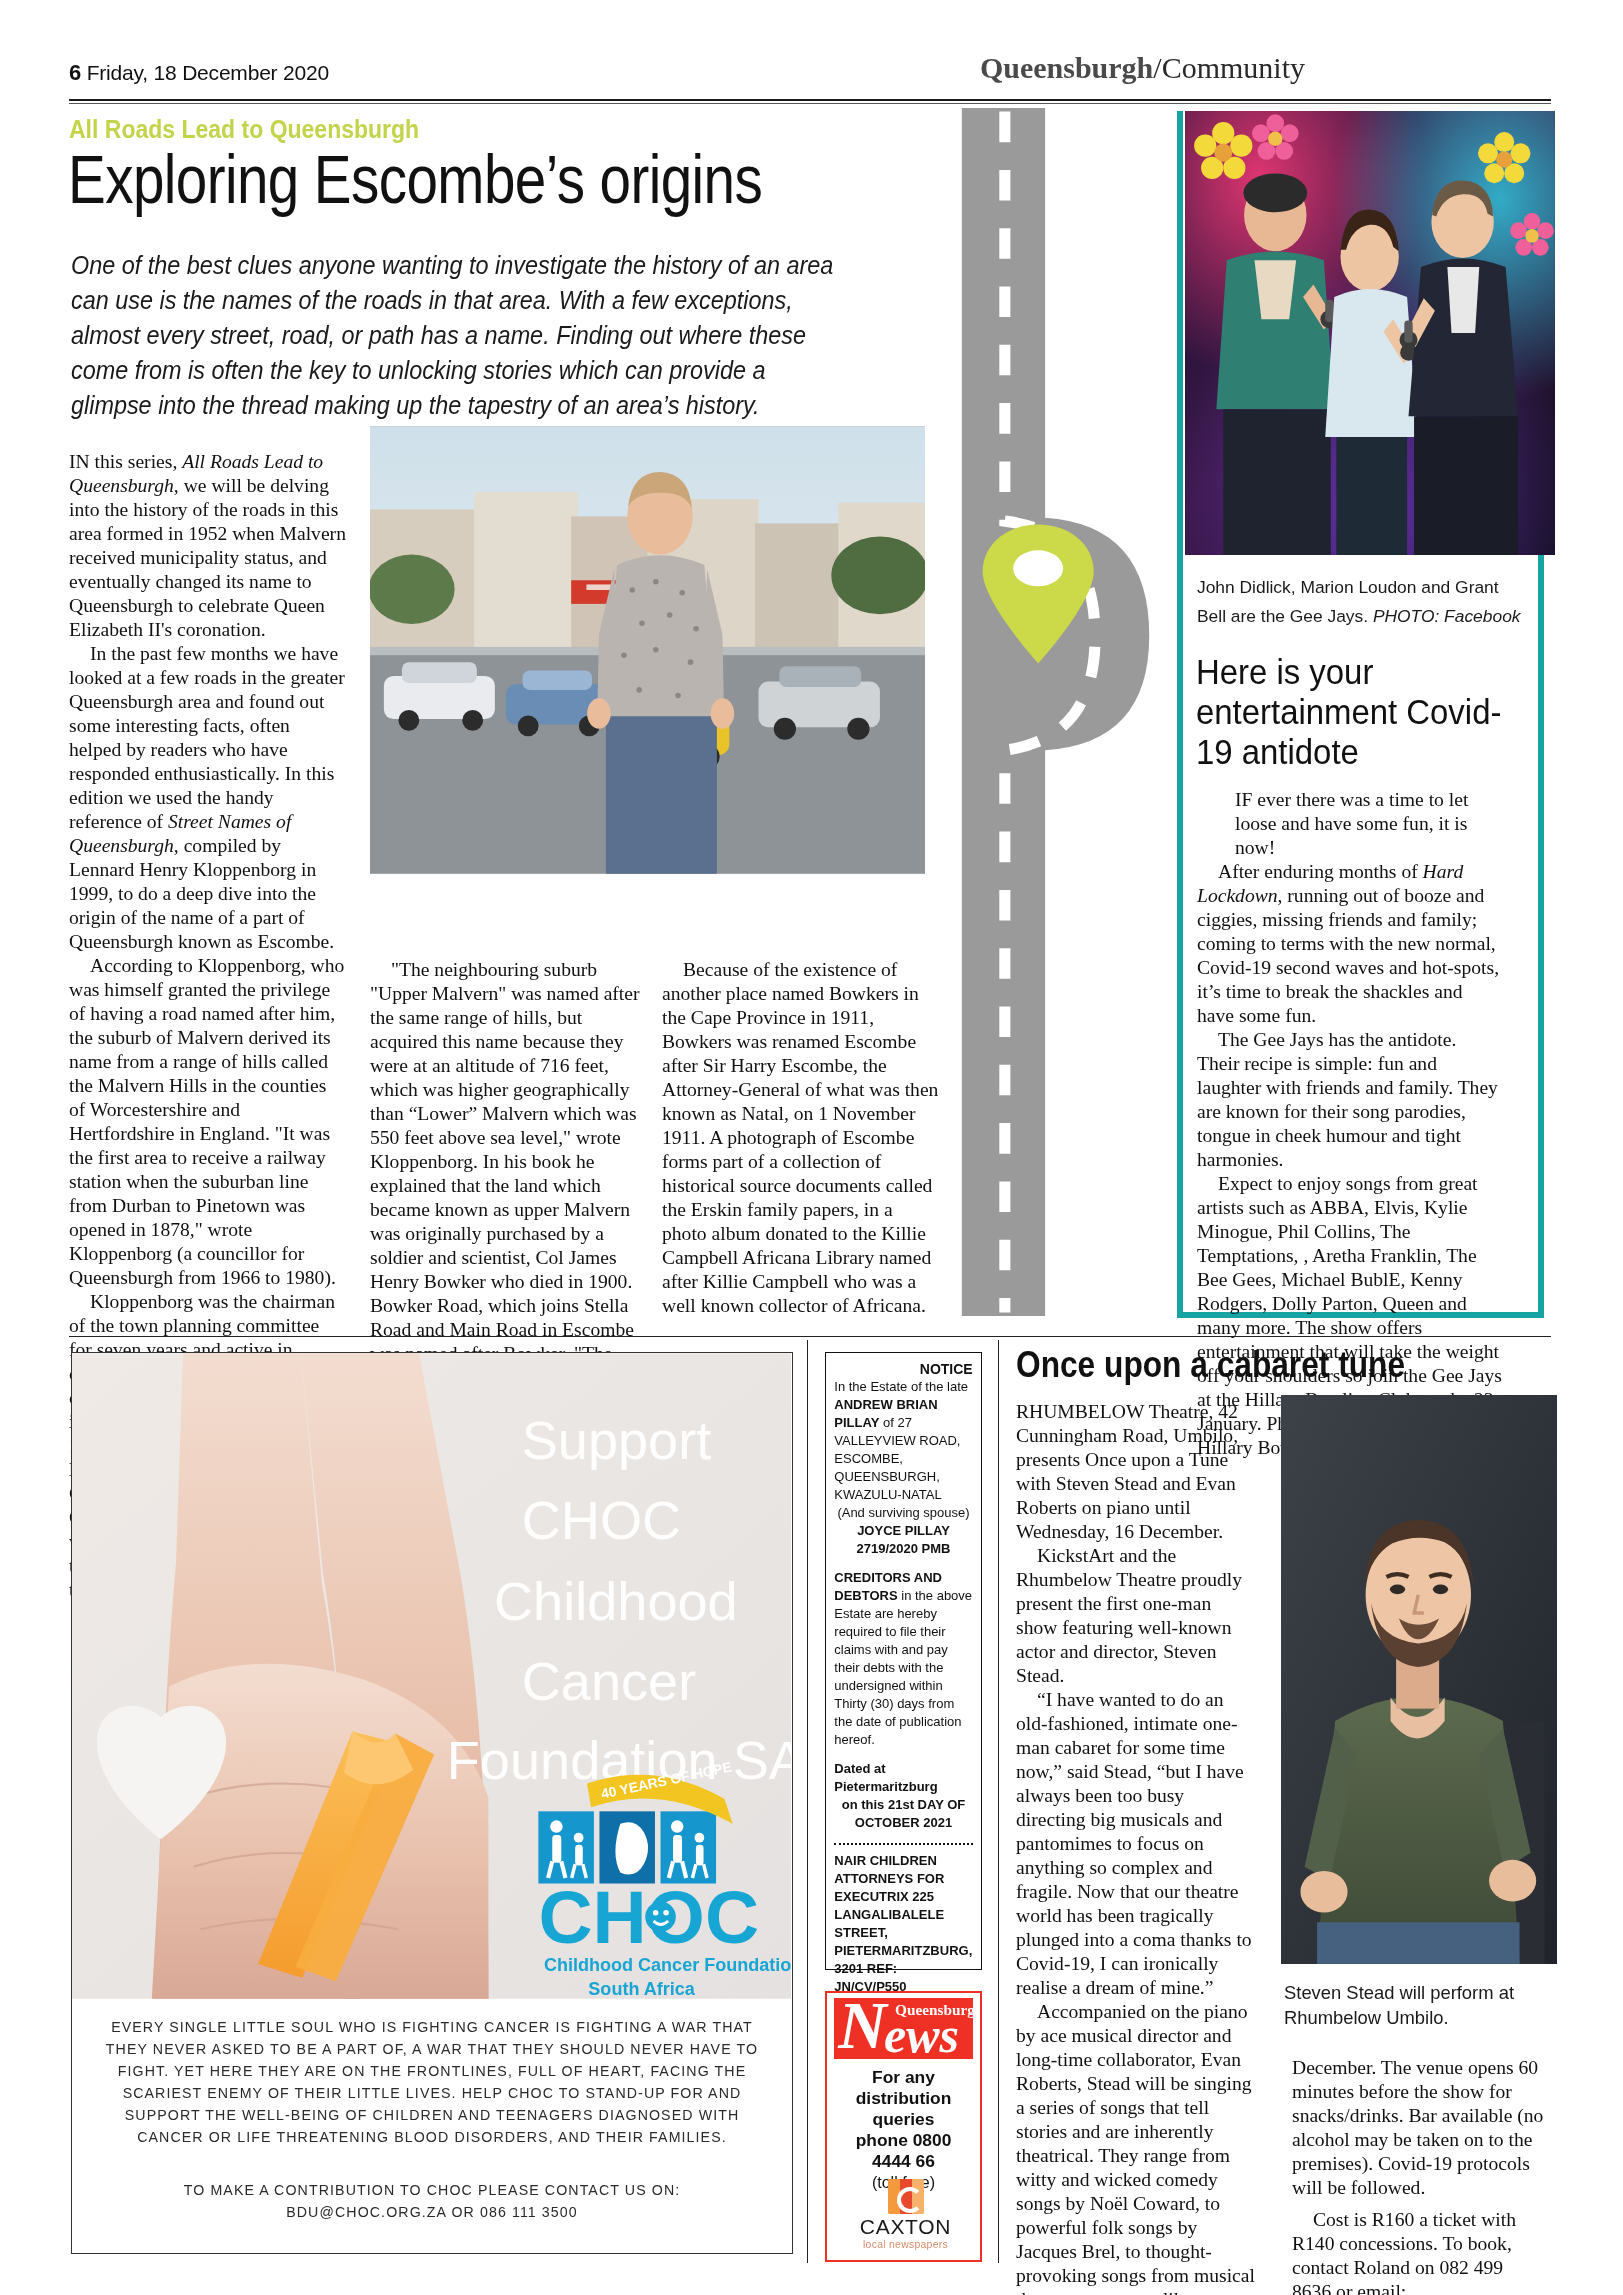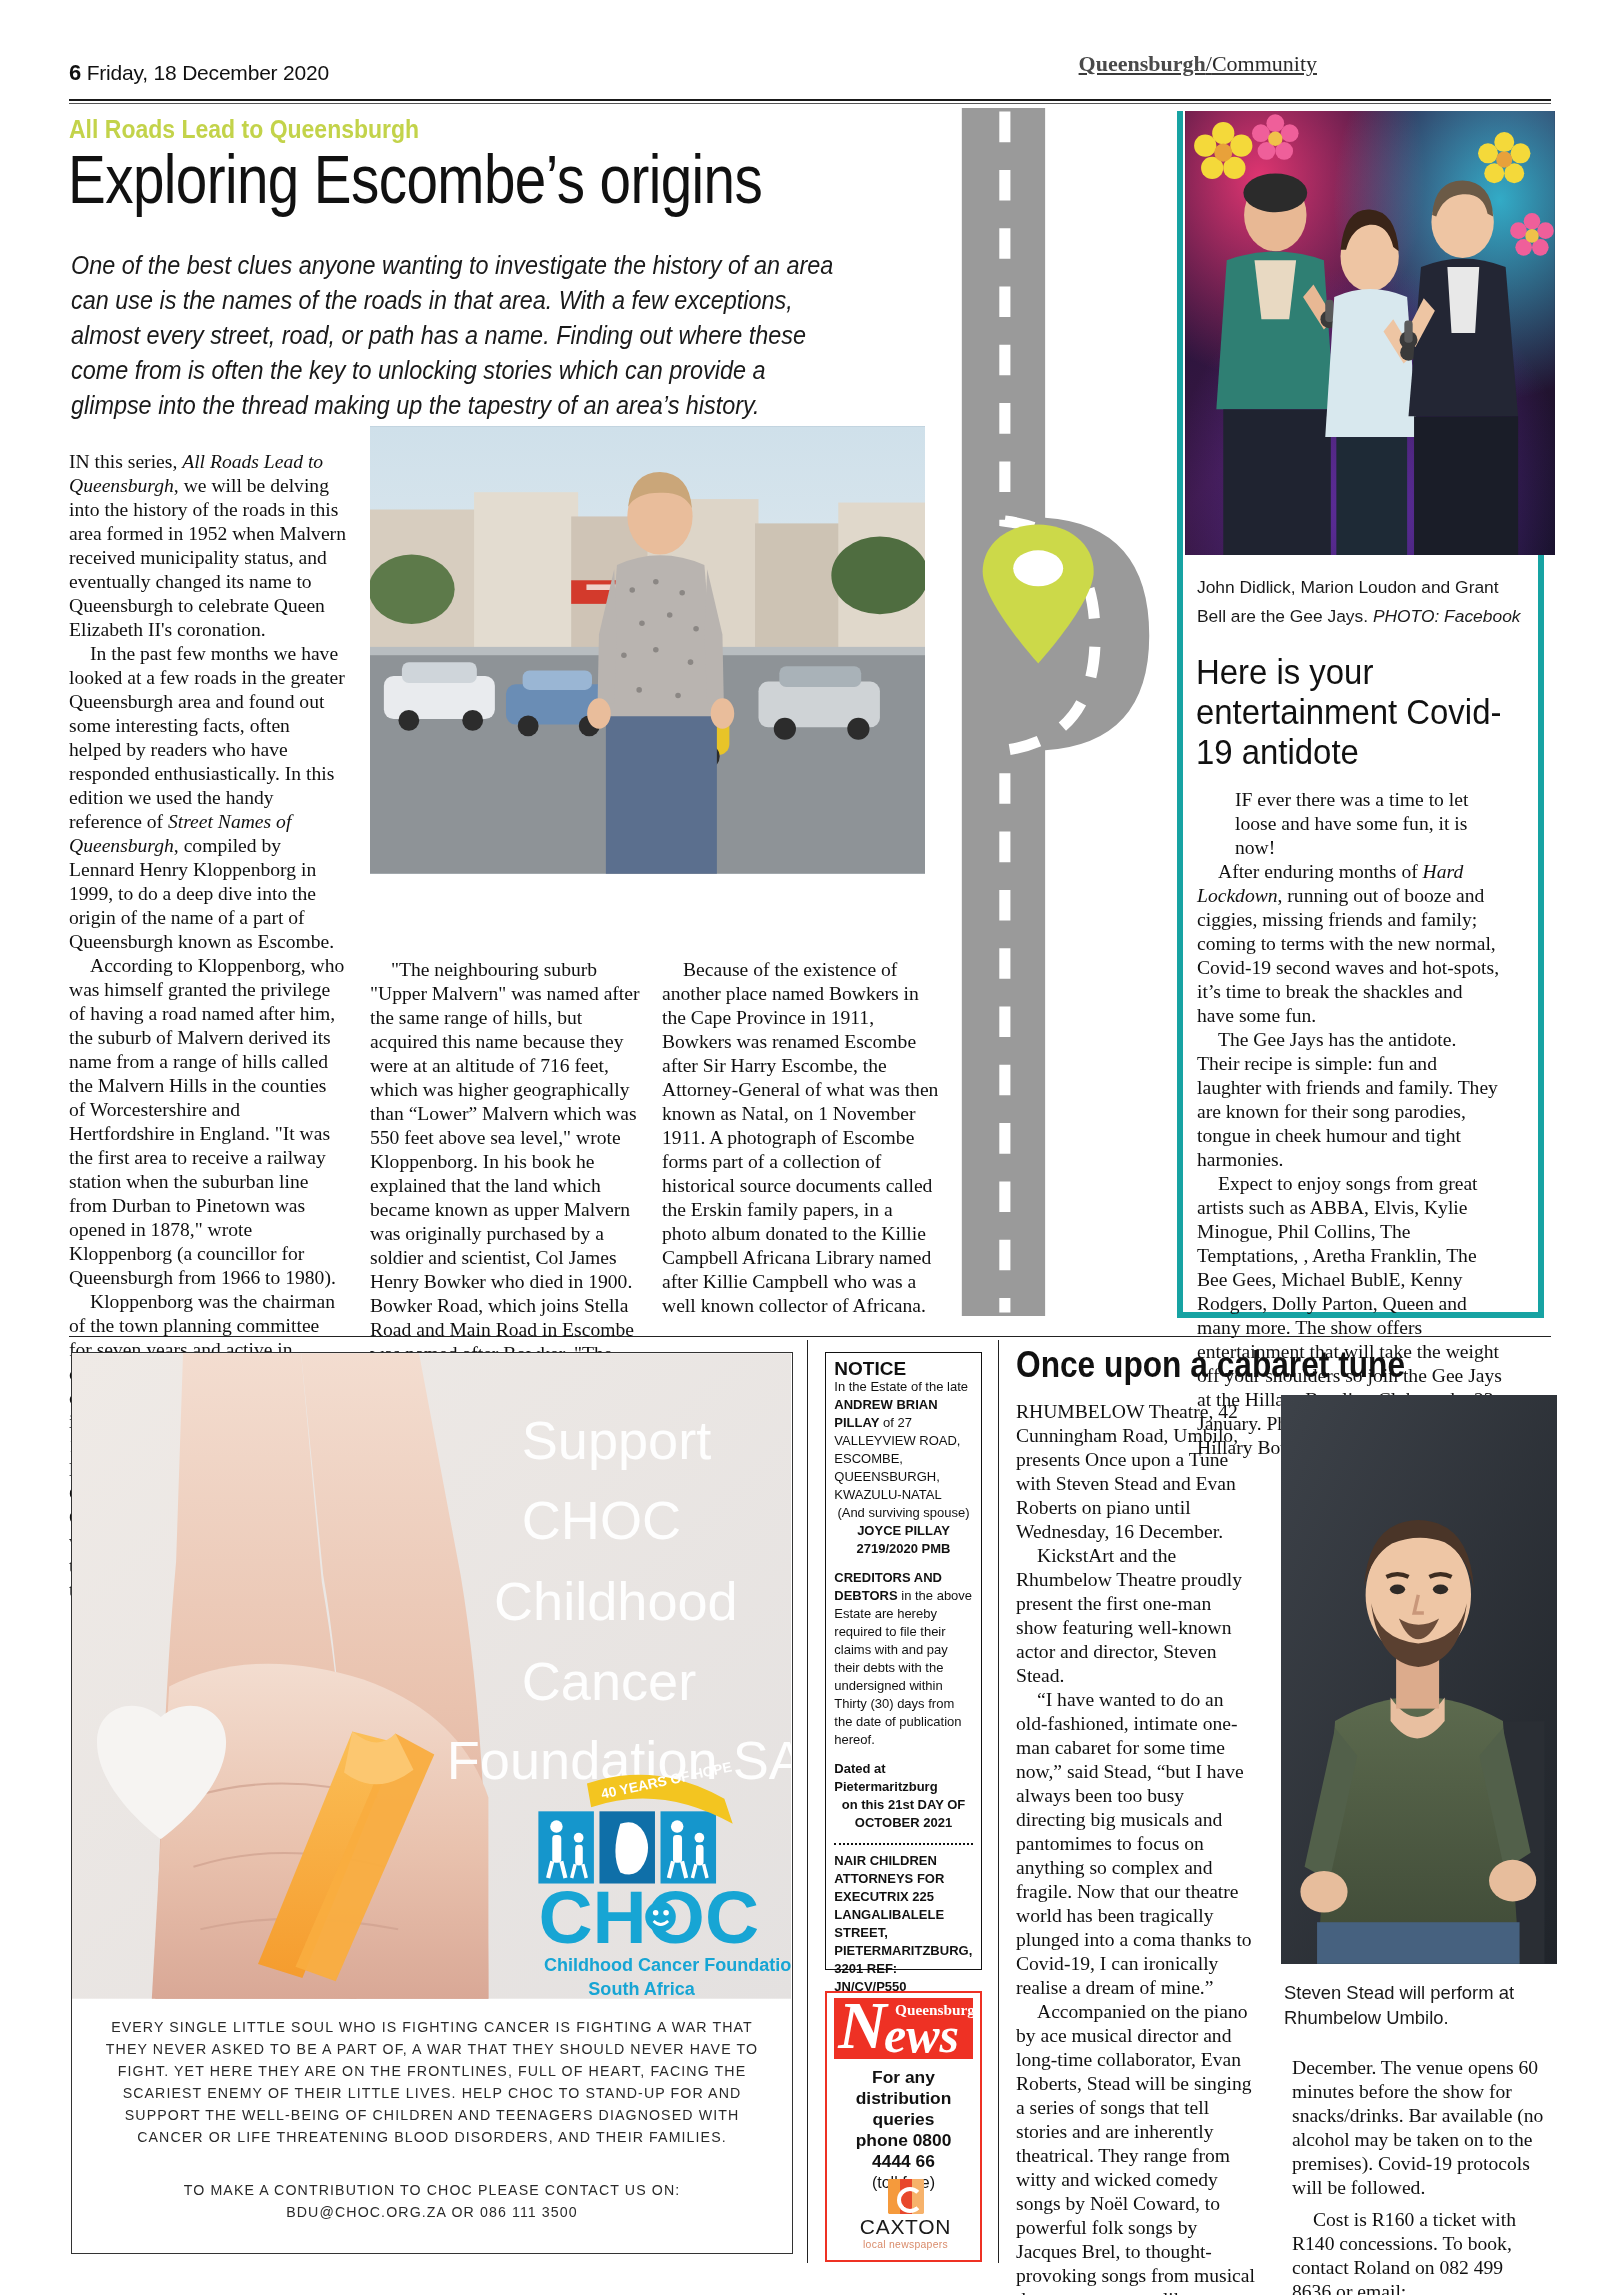--- a/index.html
+++ b/index.html
@@ -9,21 +9,21 @@
     font-family:"Liberation Serif", serif;
     -webkit-font-smoothing:antialiased;
     overflow:hidden;
   }
   .page{position:relative;width:1624px;height:1844px;box-sizing:border-box;padding:0;}
 
   
   .masthead{position:absolute;left:69px;top:54px;width:1482px;height:44px;}
   .mh-left{position:absolute;left:0;top:5.6px;font-family:"Liberation Sans",sans-serif;font-size:21px;color:#111;letter-spacing:-0.2px;}
   .mh-left .pageno{font-weight:bold;font-size:22px;}
-  .mh-right{position:absolute;right:234px;top:-2.8px;font-size:22px;color:#3a3a3a;white-space:nowrap;text-decoration:underline;}
+  .mh-right{position:absolute;right:246px;top:-2.8px;font-size:30px;color:#3a3a3a;white-space:nowrap;}
   .mh-right .bold{font-family:"Liberation Serif",serif;font-weight:bold;color:#4a4a4a;}
   .mh-right .thin{font-family:"Liberation Serif",serif;font-weight:normal;color:#2a2a2a;}
   .mh-rule{position:absolute;left:69px;top:99px;width:1482px;height:0;border-top:2.1px solid #1a1a1a;}
   .mh-rule2{position:absolute;left:69px;top:103px;width:1482px;height:0;border-top:0.7px solid #555;}
 
   
   .kicker{position:absolute;left:69px;top:115px;font-family:"Liberation Sans",sans-serif;
     font-weight:bold;font-size:25px;color:#c3d34a;letter-spacing:0px;transform:scaleX(0.92);transform-origin:left center;}
   .headline{position:absolute;left:68px;top:144px;width:868px;
     font-family:"Liberation Sans",sans-serif;font-weight:normal;font-size:69px;line-height:72px;
@@ -79,21 +79,21 @@
     font-family:"Liberation Sans",sans-serif;font-size:14.2px;line-height:22px;
     letter-spacing:1.1px;text-align:center;color:#2a2a2a;}
   .choc-ad-contact{position:absolute;left:28px;top:826px;width:664px;
     font-family:"Liberation Sans",sans-serif;font-size:14.2px;line-height:22px;
     letter-spacing:1.1px;text-align:center;color:#2a2a2a;}
 
   
   .notice-box{position:absolute;left:825px;top:1352px;width:157px;height:618px;
     border:1.4px solid #111;box-sizing:border-box;padding:7px 8.3px;background:#fff;
     font-family:"Liberation Sans",sans-serif;font-size:13px;line-height:18px;color:#111;}
-  .notice-box .ttl{font-weight:bold;text-align:left;font-size:19px;display:block;}
+  .notice-box .ttl{font-weight:bold;text-align:right;font-size:14px;display:block;}
   .notice-box b{font-weight:bold;}
   .notice-box .ctr{text-align:center;display:block;}
   .notice-box .dots{border-top:2.1px dotted #111;margin:11px 0 7px 0;height:0;}
   .notice-box .gap{height:11px;}
 
   
   .qnews-ad{position:absolute;left:825px;top:1991px;width:157px;height:271px;
     border:2.8px solid #ee3124;box-sizing:border-box;background:#fff;}
   .qn-logo{position:relative;margin:4.9px auto 0 auto;width:139px;height:61px;background:#ee3124;overflow:hidden;}
   .qn-logo .bigN{position:absolute;left:4.2px;top:-5.6px;font-family:"Liberation Serif",serif;

